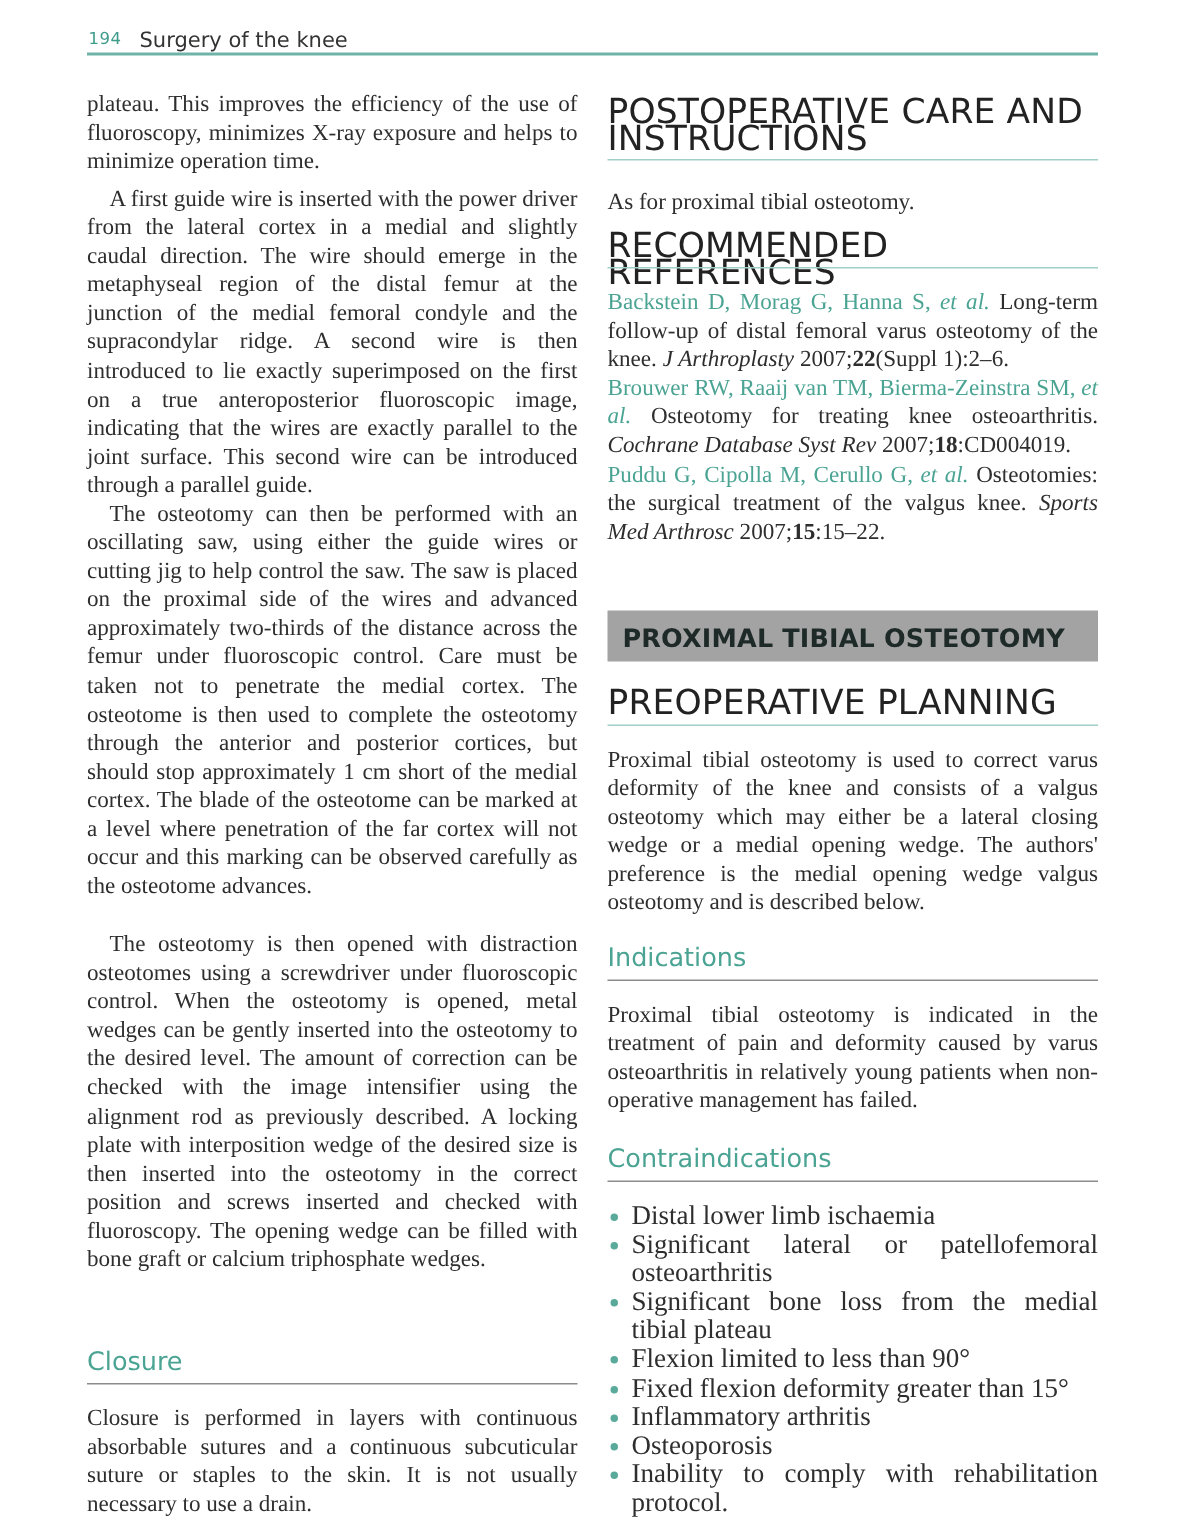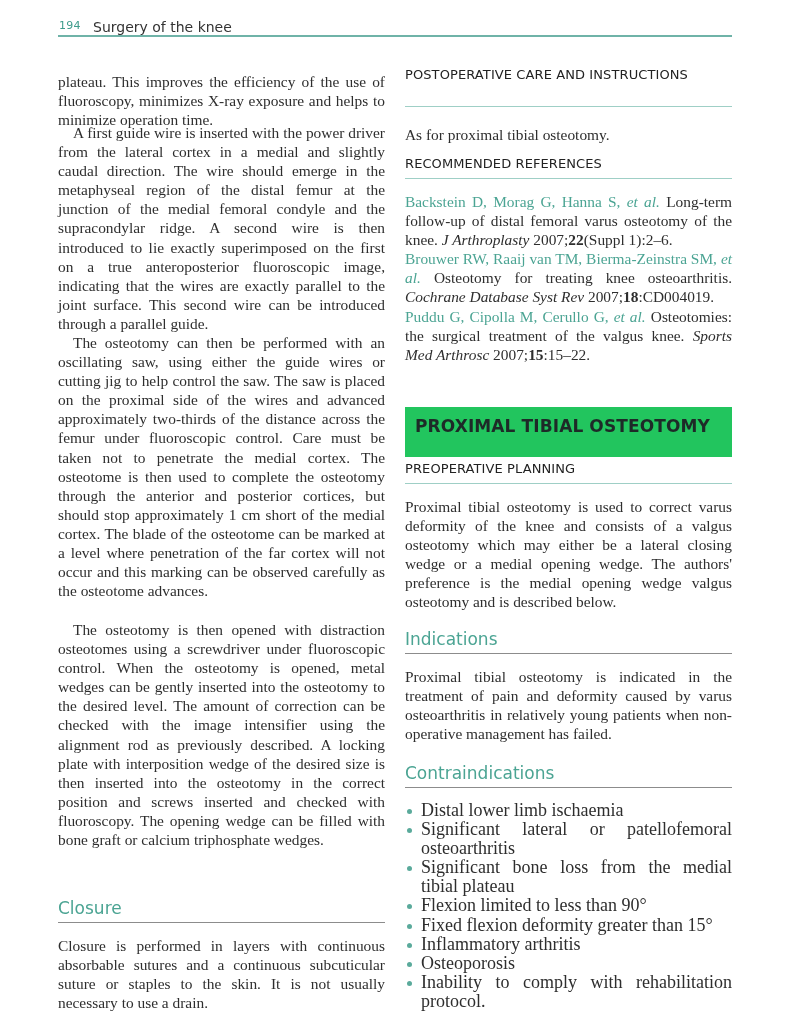--- a/index.html
+++ b/index.html
@@ -14,47 +14,47 @@
 
   .col { position: absolute; top: 0; }
   .col-left { left: 58px; width: 327px; }
   .col-right { left: 405px; width: 327px; }
 
   p.body { margin: 0; font-size: 15.4px; line-height: 19.1px; text-align: justify; color: #2e2e2e; }
   p.body.indent { text-indent: 15px; }
 
   .abs { position: absolute; }
 
-  h2.section { margin: 0; font-weight: normal; font-size: 13px; line-height: 18px; color: #222; letter-spacing: 0.1px; }
+  h2.section { margin: 0; font-weight: normal; font-size: 23px; line-height: 18px; color: #222; letter-spacing: 0.1px; }
   .rule-teal { height: 0; border-top: 1.5px solid #9fcfc6; }
   .rule-gray { height: 0; border-top: 1.5px solid #8c8c8c; }
   h3.sub { margin: 0; font-weight: normal; font-size: 17px; color: #4ba493; }
 
-  .banner { background: #22c55e; height: 50px; }
+  .banner { background: #a3a3a3; height: 34px; }
   .banner span { position: absolute; left: 10px; top: 9px; font-size: 17px; color: #1e2a28; font-weight: bold; letter-spacing: 0.1px; }
 
   .refs p { margin: 0; font-size: 15.4px; line-height: 19.1px; text-align: justify; color: #2e2e2e; }
   .ref-authors { color: #4ba493; }
   .it { font-style: italic; }
   .b { font-weight: bold; }
 
   ul.bullets { list-style: none; margin: 0; padding: 0; }
   ul.bullets li { position: relative; padding-left: 16px; font-size: 18px; line-height: 19.1px; text-align: justify; color: #2e2e2e; }
   ul.bullets li .dot { position: absolute; left: 2px; top: 8px; width: 5px; height: 5px; border-radius: 50%; background: #5aaa9b; }
 </style>
 </head>
 <body>
 
 <div class="running-header">
   <span class="page-num sans">194</span>
   <span class="running-title sans">Surgery of the knee</span>
 </div>
 
 <div class="col col-left">
-  <p class="body serif abs" style="top:72px; width:327px;">plateau. This improves the efficiency of the use of fluoroscopy, minimizes X-ray exposure and helps to minimize operation time.</p>
+  <p class="body serif abs" style="top:60px; width:327px;">plateau. This improves the efficiency of the use of fluoroscopy, minimizes X-ray exposure and helps to minimize operation time.</p>
   <p class="body indent serif abs" style="top:123px; width:327px;">A first guide wire is inserted with the power driver from the lateral cortex in a medial and slightly caudal direction. The wire should emerge in the metaphyseal region of the distal femur at the junction of the medial femoral condyle and the supracondylar ridge. A second wire is then introduced to lie exactly superimposed on the first on a true anteroposterior fluoroscopic image, indicating that the wires are exactly parallel to the joint surface. This second wire can be introduced through a parallel guide.</p>
   <p class="body indent serif abs" style="top:333px; width:327px;">The osteotomy can then be performed with an oscillating saw, using either the guide wires or cutting jig to help control the saw. The saw is placed on the proximal side of the wires and advanced approximately two-thirds of the distance across the femur under fluoroscopic control. Care must be taken not to penetrate the medial cortex. The osteotome is then used to complete the osteotomy through the anterior and posterior cortices, but should stop approximately 1 cm short of the medial cortex. The blade of the osteotome can be marked at a level where penetration of the far cortex will not occur and this marking can be observed carefully as the osteotome advances.</p>
   <p class="body indent serif abs" style="top:620px; width:327px;">The osteotomy is then opened with distraction osteotomes using a screwdriver under fluoroscopic control. When the osteotomy is opened, metal wedges can be gently inserted into the osteotomy to the desired level. The amount of correction can be checked with the image intensifier using the alignment rod as previously described. A locking plate with interposition wedge of the desired size is then inserted into the osteotomy in the correct position and screws inserted and checked with fluoroscopy. The opening wedge can be filled with bone graft or calcium triphosphate wedges.</p>
 
   <h3 class="sub sans abs" style="top:898px;">Closure</h3>
   <div class="rule-gray abs" style="top:922px; width:327px;"></div>
   <p class="body serif abs" style="top:936px; width:327px;">Closure is performed in layers with continuous absorbable sutures and a continuous subcuticular suture or staples to the skin. It is not usually necessary to use a drain.</p>
 </div>
 
 <div class="col col-right">

